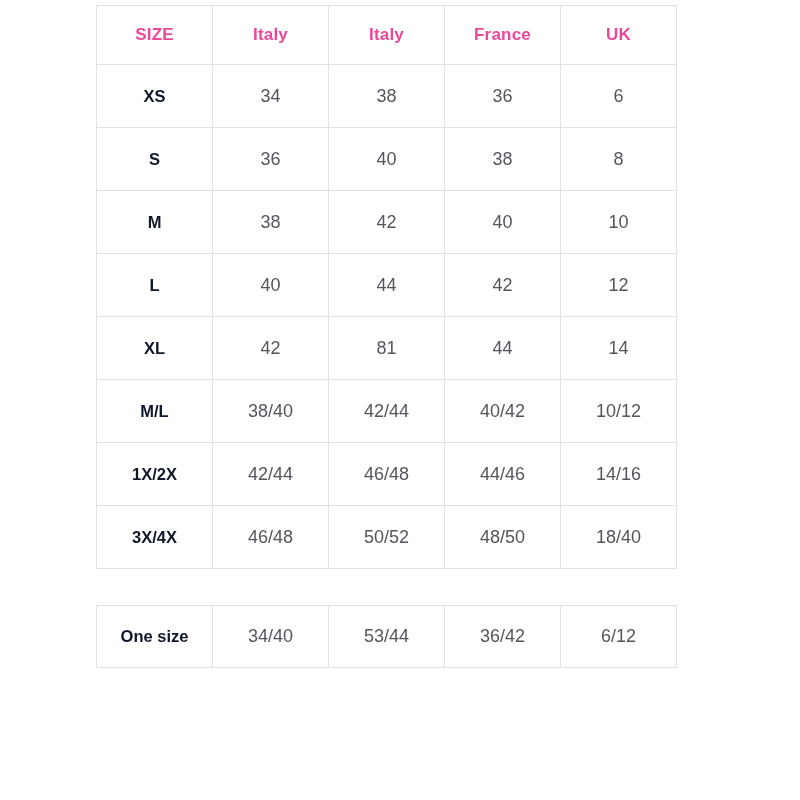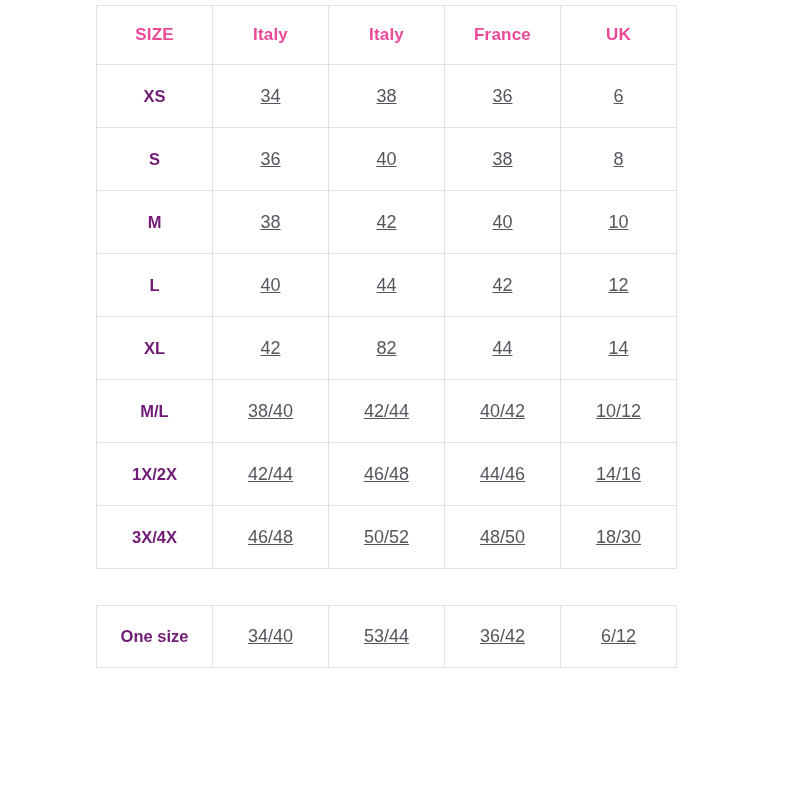--- a/index.html
+++ b/index.html
@@ -35,27 +35,26 @@
     font-size: 17px;
     letter-spacing: 0.2px;
     color: #ec4899;
   }
   
   table#table-main tbody tr { height: 63px; }
   table#table-extra tbody tr { height: 62px; }
   table.size-table tbody th {
     font-weight: bold;
     font-size: 16.5px;
-    color: #701a75;
+    color: #0f172a;
   }
   table.size-table tbody td {
     font-weight: normal;
     font-size: 18px;
     color: #55555d;
-    text-decoration: underline;
   }
   table#table-extra {
     margin-top: 36px;
   }
 </style>
 </head>
 <body>
 
 <div class="page">
 
@@ -94,21 +93,21 @@
         <tr>
           <th>L</th>
           <td>40</td>
           <td>44</td>
           <td>42</td>
           <td>12</td>
         </tr>
         <tr>
           <th>XL</th>
           <td>42</td>
-          <td>82</td>
+          <td>81</td>
           <td>44</td>
           <td>14</td>
         </tr>
         <tr>
           <th>M/L</th>
           <td>38/40</td>
           <td>42/44</td>
           <td>40/42</td>
           <td>10/12</td>
         </tr>
@@ -117,21 +116,21 @@
           <td>42/44</td>
           <td>46/48</td>
           <td>44/46</td>
           <td>14/16</td>
         </tr>
         <tr>
           <th>3X/4X</th>
           <td>46/48</td>
           <td>50/52</td>
           <td>48/50</td>
-          <td>18/30</td>
+          <td>18/40</td>
         </tr>
       </tbody>
   </table>
 
   <table class="size-table" id="table-extra">
     <tbody>
         <tr>
           <th>One size</th>
           <td>34/40</td>
           <td>53/44</td>

